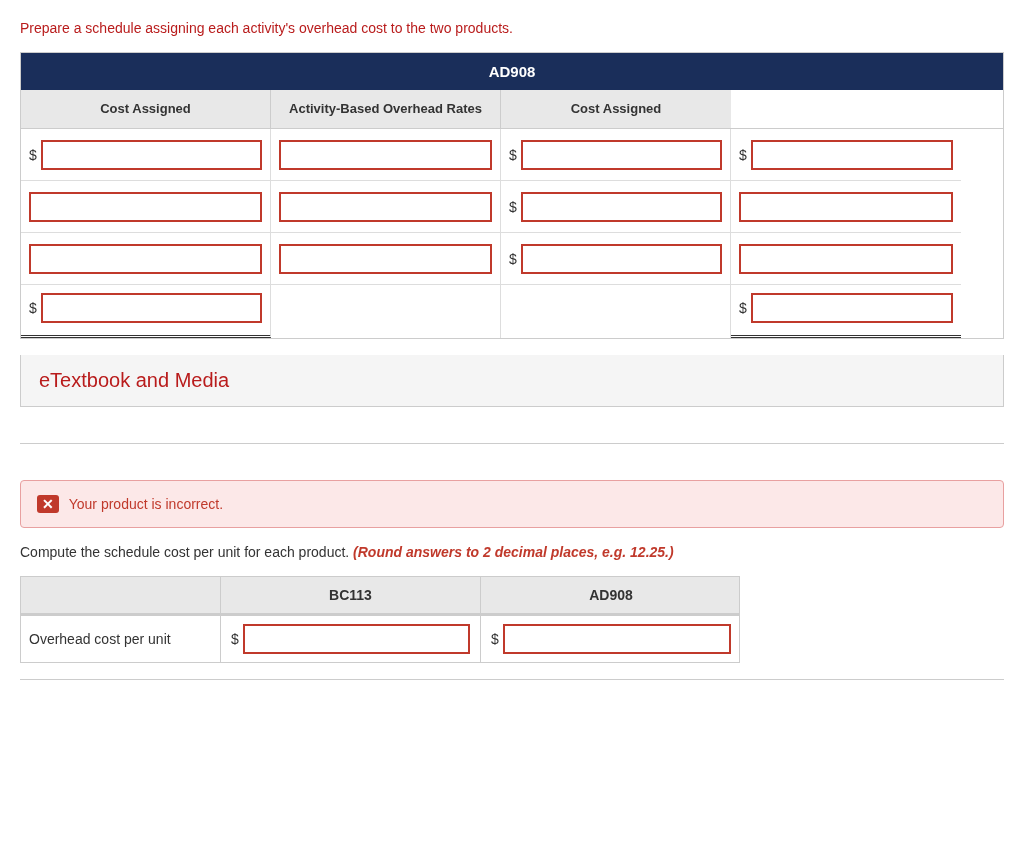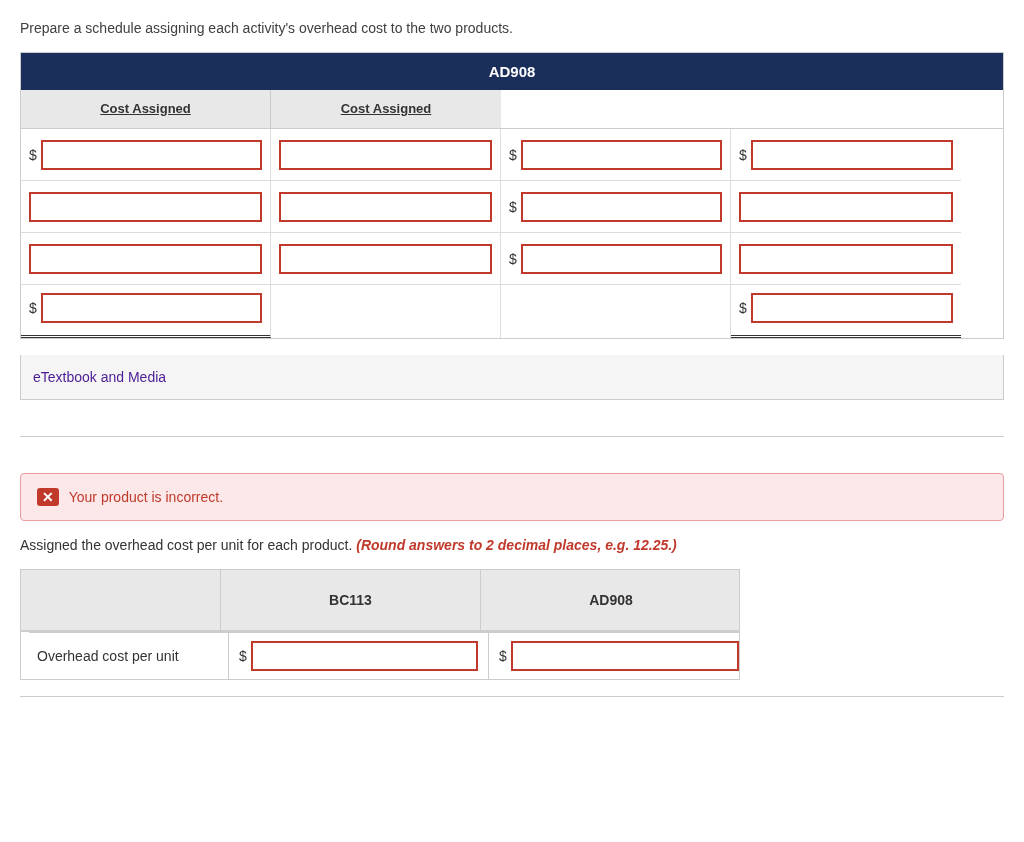--- a/index.html
+++ b/index.html
@@ -8,21 +8,21 @@
       font-size: 14px;
       background: #fff;
       color: #333;
       padding: 20px;
       width: 1024px;
     }
 
     .instruction {
       font-size: 14px;
       margin-bottom: 16px;
-      color: #404040;
+      color: #b91c1c;
     }
 
     .schedule-container {
       border: 1px solid #ccc;
       margin-bottom: 16px;
     }
 
     .schedule-header-row {
       background-color: #1a2e5a;
       color: white;
@@ -39,21 +39,20 @@
     }
 
     .col-header {
       background-color: #e8e8e8;
       text-align: center;
       padding: 10px 8px;
       font-weight: bold;
       font-size: 13px;
       line-height: 1.4;
       border-right: 1px solid #ccc;
-      text-decoration: underline;
     }
     .col-header:last-child { border-right: none; }
 
     .data-rows {
       display: grid;
       grid-template-columns: 250px 230px 230px 230px;
     }
 
     .cell {
       padding: 10px 8px;
@@ -95,23 +94,23 @@
       min-height: 52px;
     }
     .total-cell:last-child { border-right: none; }
 
     .total-cell.has-underline {
       border-bottom: 3px double #333;
     }
 
     .etextbook-row {
       background: #f5f5f5;
-      padding: 14px 12px;
-      font-size: 14px;
-      color: #4c1d95;
+      padding: 14px 18px;
+      font-size: 20px;
+      color: #b91c1c;
       border: 1px solid #ccc;
       border-top: none;
     }
 
     .spacer { height: 20px; }
 
     .error-box {
       background-color: #fce8e8;
       border: 1px solid #e8a0a0;
       border-radius: 4px;
@@ -153,37 +152,36 @@
 
     .overhead-header {
       display: grid;
       grid-template-columns: 200px 260px 260px;
       background: #e8e8e8;
       border-bottom: 2px solid #ccc;
     }
 
     .oh-col-header {
       text-align: center;
-      padding: 22px 8px;
+      padding: 10px 8px;
       font-weight: bold;
       font-size: 14px;
       border-right: 1px solid #ccc;
     }
     .oh-col-header:first-child {
       background: transparent;
       border-right: 1px solid #ccc;
     }
     .oh-col-header:last-child { border-right: none; }
 
     .overhead-row {
       display: grid;
       grid-template-columns: 200px 260px 260px;
       padding: 0;
       border-top: 1px solid #ccc;
-      margin-left: 8px;
     }
 
     .oh-label-cell {
       padding: 10px 8px;
       font-size: 14px;
       display: flex;
       align-items: center;
       border-right: 1px solid #ccc;
     }
 
@@ -215,20 +213,23 @@
 
   <div class="schedule-header-row">
     <span>AD908</span>
   </div>
 
   <div class="col-headers">
     <div class="col-header">
       <span>Cost Assigned</span>
     </div>
     <div class="col-header">
+      <span>Activity-Based Overhead Rates</span>
+    </div>
+    <div class="col-header">
       <span>Cost Assigned</span>
     </div>
   </div>
 
   <div class="data-rows">
     <div class="cell">
       <span class="cell-dollar">$</span>
       <input type="text" class="input-field" style="">
     </div>
     <div class="cell">
@@ -299,21 +300,21 @@
 <div class="spacer"></div>
 <hr class="separator-line">
 <div class="spacer"></div>
 
 <div class="error-box">
   <span class="error-icon">✕</span>
   <span>Your product is incorrect.</span>
 </div>
 
 <p class="compute-instruction">
-  <span>Assigned the overhead cost per unit for each product.</span>
+  <span>Compute the schedule cost per unit for each product.</span>
   <em>(Round answers to 2 decimal places, e.g. 12.25.)</em>
 </p>
 
 <div class="overhead-table">
   <div class="overhead-header">
     <div class="oh-col-header empty-cell"></div>
     <div class="oh-col-header">
       <span>BC113</span>
     </div>
     <div class="oh-col-header">

